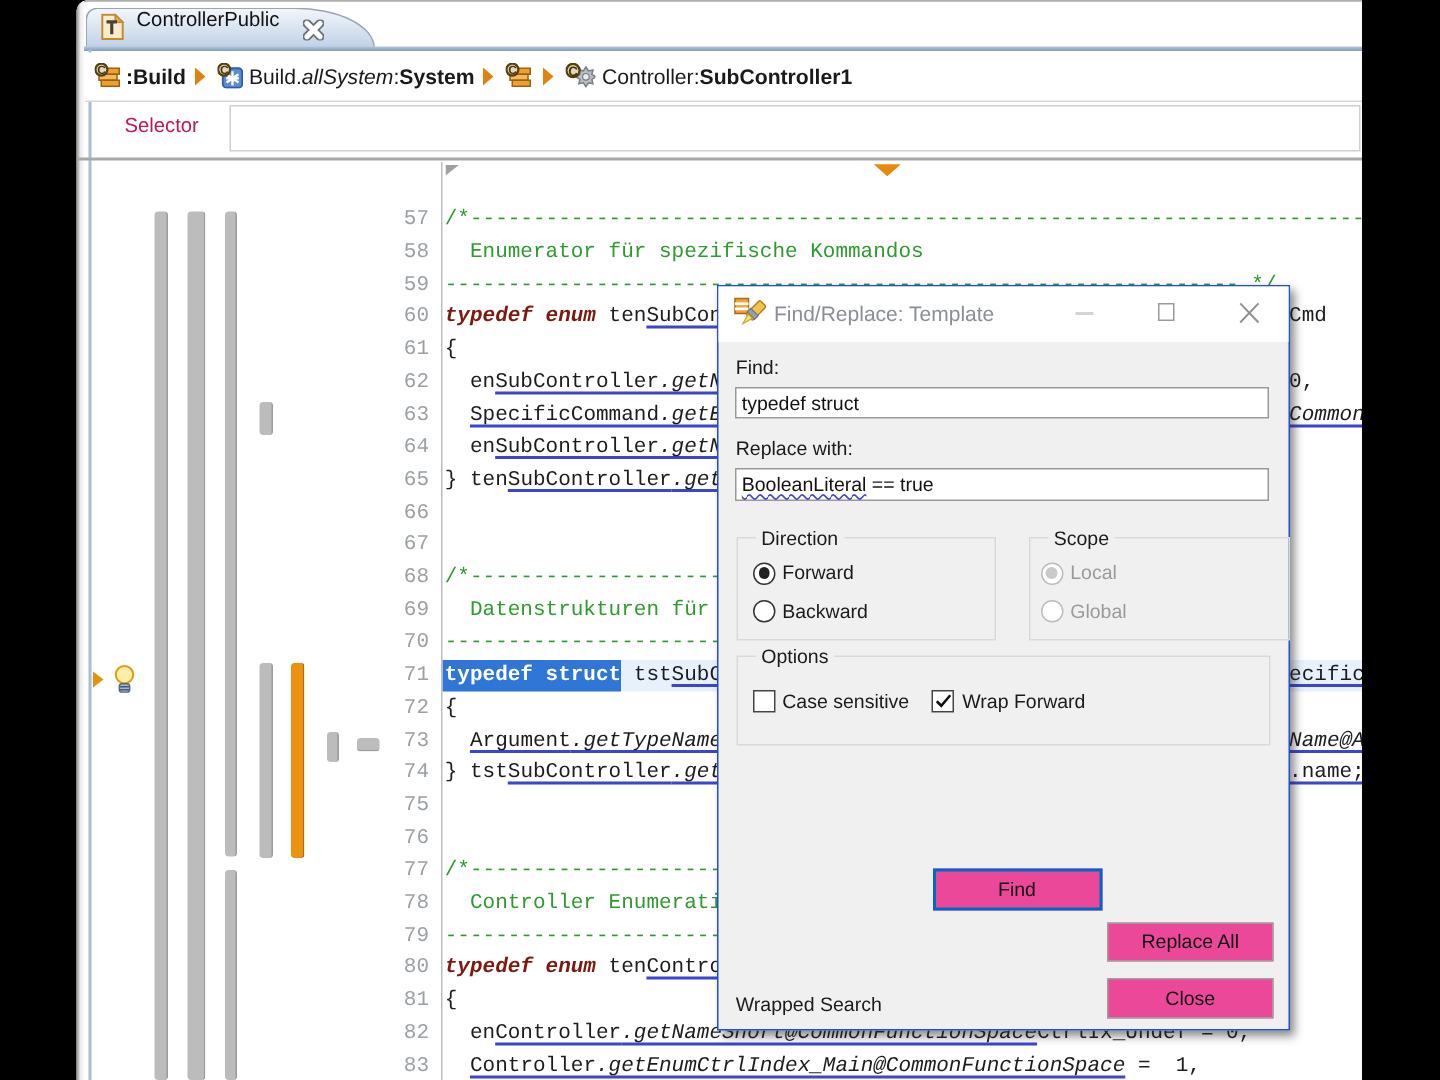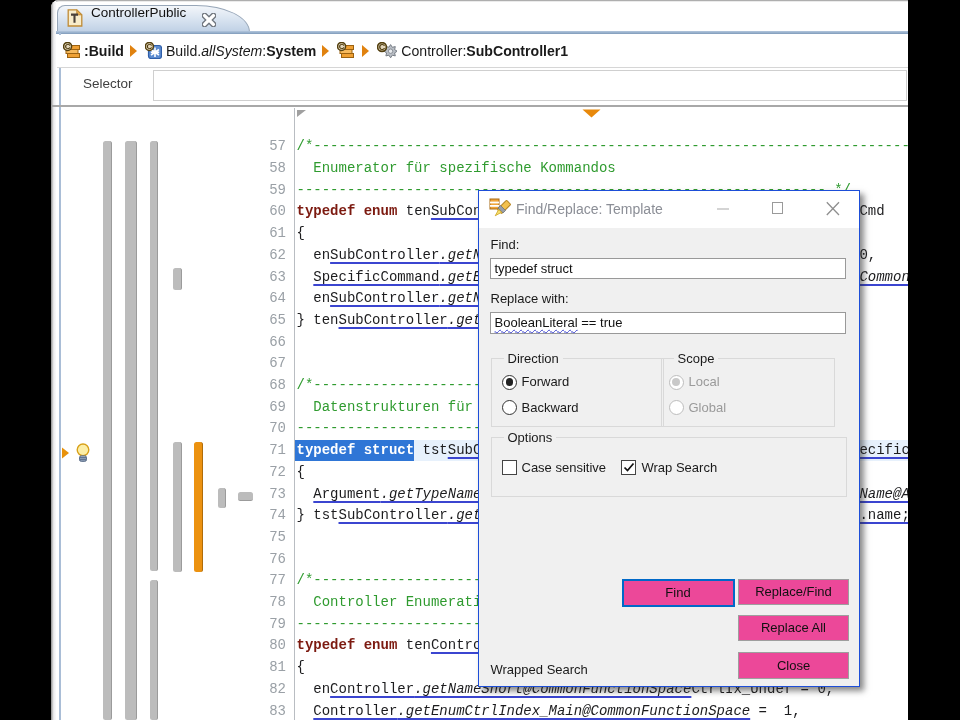--- a/index.html
+++ b/index.html
@@ -15,36 +15,36 @@
   .tab{left:6px;top:4.5px;width:191px;height:27px;background:linear-gradient(#f3f6fa,#d8e3f0 50%,#bdcfe4);
        border:1px solid #97a6b8;border-bottom:none;border-radius:8px 54px 0 0 / 8px 27px 0 0;}
   .tabtxt{left:40px;top:5px;font-size:13.5px;color:#111;}
   
   .bc{left:6px;right:0;top:34.5px;height:32.5px;background:#fff;border-bottom:1px solid #d6d6d6;
       display:flex;align-items:center;padding-left:3px;white-space:nowrap;overflow:hidden;font-size:14.1px;color:#1a1a1a;}
   .bc .t{margin:13px 1px;flex:0 0 auto;text-align:right;}
   .bc .arr{width:0;height:0;border-left:7px solid #e0820f;border-top:6.5px solid transparent;border-bottom:6.5px solid transparent;margin:0 5px;flex:0 0 auto;}
   .bc svg{margin:0 3px;flex:0 0 auto;}
   
-  .sellab{left:32px;top:76px;font-size:13.5px;color:#404040;}
+  .sellab{left:32px;top:76px;font-size:13.5px;color:#be185d;}
   .selbox{left:102px;top:69.5px;width:752px;height:29px;border:1px solid #cfcfcf;background:#fff;}
   .seltxt{left:110px;top:77px;font:14px "Liberation Mono",monospace;color:#1c1c1e;}
   .selu{text-decoration:underline wavy #3c44cf;text-decoration-thickness:1px;text-underline-offset:2.5px;}
   .sep1{left:0;right:0;top:105.2px;height:1.4px;background:#a8a8a8;}
   
   .vline{left:242.5px;top:108px;bottom:0;width:1.4px;background:#b9bdc2;}
   
   .bar{background:#bcbcbc;border-right:1.6px solid #9b9b9b;border-radius:2.5px;}
   .obar{background:#ec9210;border-right:1.6px solid #b06c08;border-radius:2.5px;}
   
   .gut{left:184px;top:136.3px;width:51px;font:14px/21.7px "Liberation Mono",monospace;
        color:#9aa0a6;text-align:right;white-space:pre;}
   
   .code{left:245.5px;top:136.3px;font:14px/21.7px "Liberation Mono",monospace;color:#1c1c1e;white-space:pre;}
-  .k{font-weight:bold;color:#7c1a10;}
+  .k{font-weight:bold;color:#7c1a10;font-style:italic;}
   .c{color:#2f9b2f;}
   .i{font-style:italic;}
   .u{text-decoration:underline;text-decoration-color:#3b45d0;text-decoration-thickness:1.5px;text-underline-offset:3px;}
   .hl{left:243.5px;right:0;top:439.6px;height:21.7px;background:#e7f1fc;}
   .sel{color:#fff;font-weight:bold;}
   .selbg{left:243.5px;width:119.5px;top:439.6px;height:21.7px;background:#2f76d6;}
   
   .dlg{left:426.5px;top:189.5px;width:380px;height:495px;background:#f0f0f0;border:1px solid #1d4ed8;
        box-shadow:3.5px 3.5px 6px rgba(40,40,40,.55);font-size:13px;color:#1a1a1a;}
   .dtitle{left:0;top:0;right:0;height:37px;background:#fff;}
@@ -227,36 +227,35 @@
     <div class="abs din" style="left:11.5px;top:67px;width:350px">typedef struct</div>
     <div class="lbl" style="left:12px;top:100px">Replace with:</div>
     <div class="abs din" style="left:11.5px;top:121.5px;width:350px"><span style="text-decoration:underline wavy #3c44cf;text-decoration-thickness:0.9px;text-underline-offset:2px;">BooleanLiteral</span> == true</div>
     <div class="abs grp" style="left:12px;top:167.5px;width:171.5px;height:67px">
       <div class="glab">Direction</div>
       <div class="abs radio on" style="left:10.5px;top:15.5px"></div>
       <div class="lbl" style="left:30px;top:15px">Forward</div>
       <div class="abs radio" style="left:10.5px;top:41px"></div>
       <div class="lbl" style="left:30px;top:40.5px">Backward</div>
     </div>
-    <div class="abs grp" style="left:182px;top:167.5px;width:172.5px;height:67px;color:#9a9a9a">
+    <div class="abs grp" style="left:207px;top:167.5px;width:172.5px;height:67px;color:#9a9a9a">
       <div class="glab" style="color:#1a1a1a">Scope</div>
       <div class="abs radio dis dison" style="left:7px;top:15.5px"></div>
       <div class="lbl" style="left:27px;top:15px">Local</div>
       <div class="abs radio dis" style="left:7px;top:41px"></div>
       <div class="lbl" style="left:27px;top:40.5px">Global</div>
     </div>
     <div class="abs grp" style="left:12px;top:246px;width:354.5px;height:58.5px">
       <div class="glab">Options</div>
       <div class="abs cb" style="left:10px;top:22px"></div>
       <div class="lbl" style="left:30px;top:22px">Case sensitive</div>
       <div class="abs cb" style="left:129px;top:22px"></div>
       <svg class="abs" style="left:131px;top:24px" width="12" height="11" viewBox="0 0 12 11">
         <path d="M1.5 5.5 L4.5 8.5 L10.5 1.5" stroke="#111" stroke-width="1.7" fill="none"></path>
       </svg>
-      <div class="lbl" style="left:150px;top:22px">Wrap Search</div>
+      <div class="lbl" style="left:150px;top:22px">Wrap Forward</div>
     </div>
     <div class="abs btn def" style="left:143px;top:388px;width:109px;height:24.5px">Find</div>
-    <div class="abs btn" style="left:259.5px;top:388px;width:109px;height:24.5px">Replace/Find</div>
     <div class="abs btn" style="left:259.5px;top:424px;width:109px;height:24.5px">Replace All</div>
     <div class="abs btn" style="left:259.5px;top:461.5px;width:109px;height:25px">Close</div>
     <div class="lbl" style="left:12px;top:471px">Wrapped Search</div>
   </div>
 </div>
 
 </body></html>

